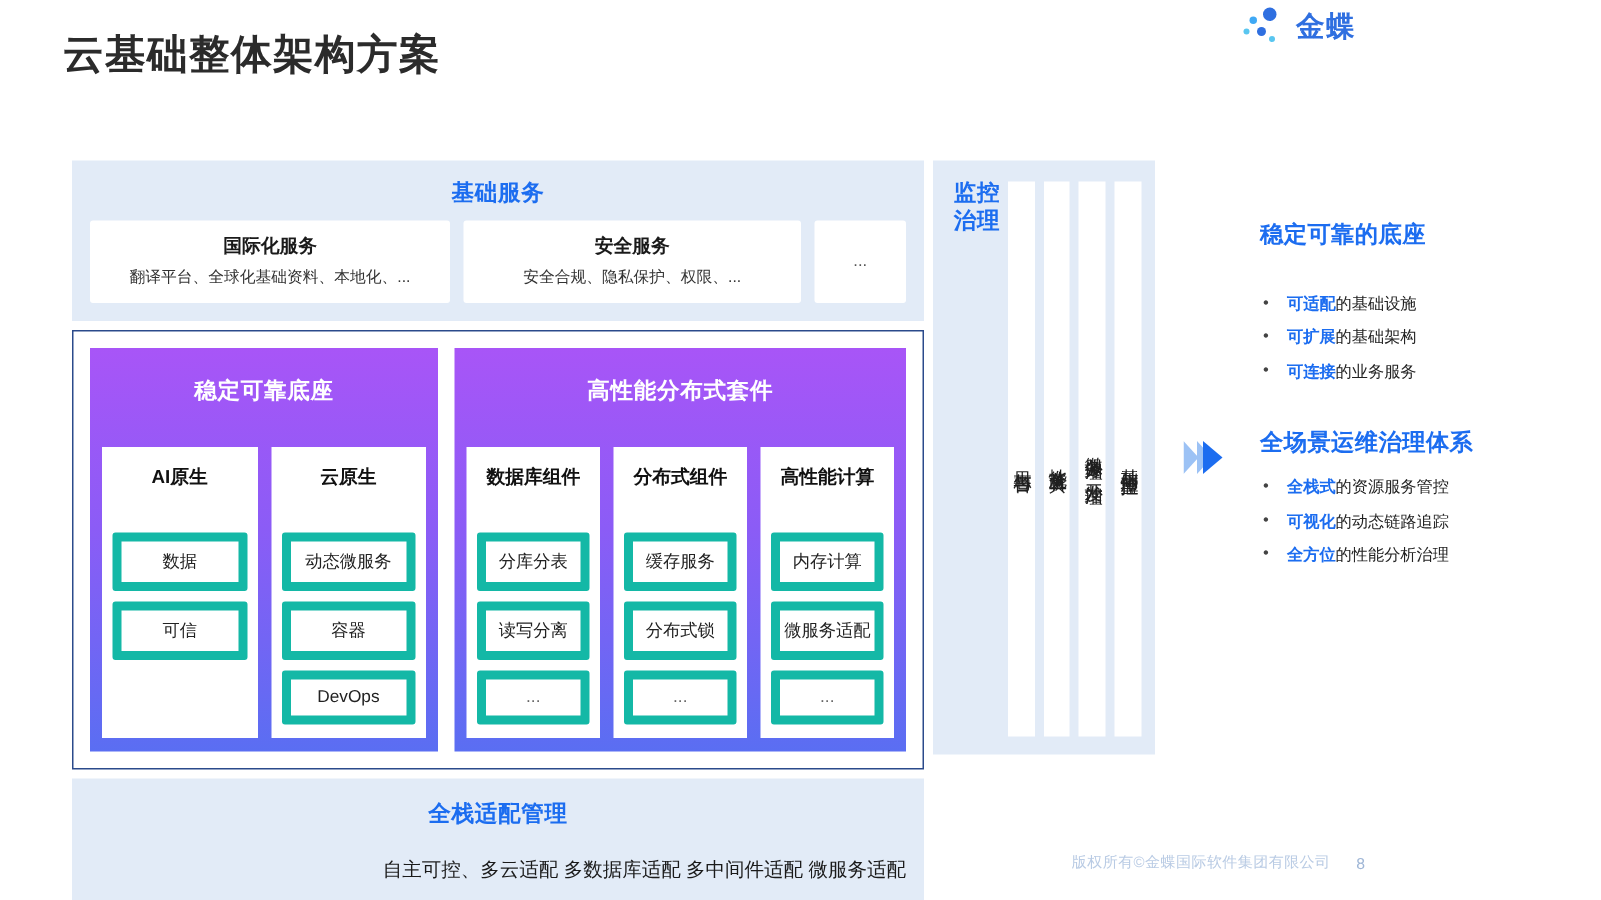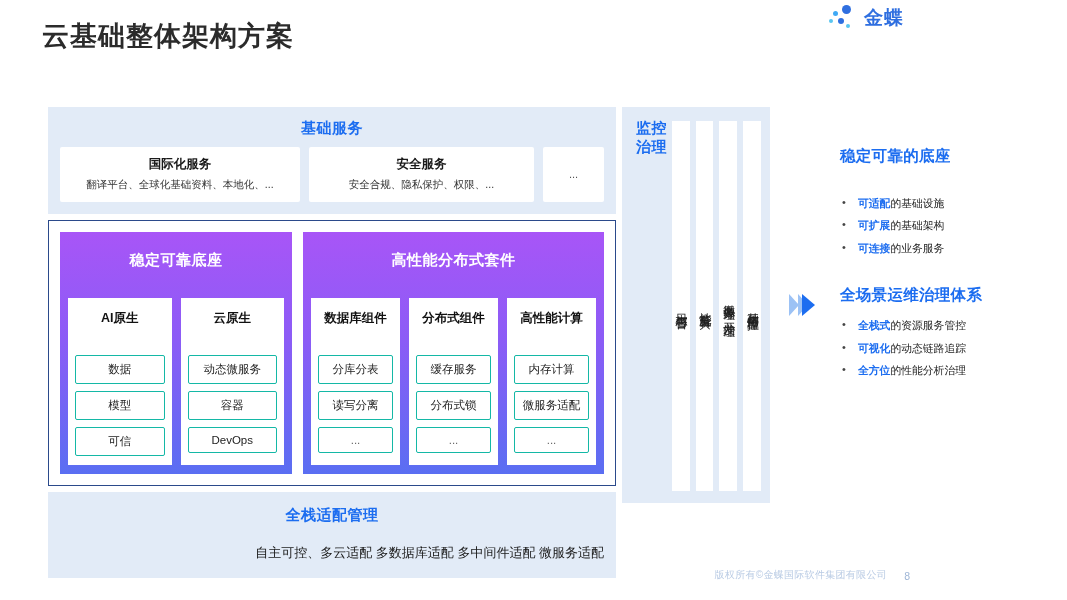--- a/index.html
+++ b/index.html
@@ -67,21 +67,21 @@
   .col-row { display: flex; gap: 9px; flex: 1 1 auto; }
   .col-card {
     background: #ffffff; flex: 1 1 0; padding: 9px 7px 9px 7px;
     display: flex; flex-direction: column; margin-top: 12px;
   }
   .col-title {
     text-align: center; font-size: 12.5px; font-weight: bold; color: #111;
     padding: 3px 0 28px 0;
   }
   .chip {
-    border: 1px solid #14b8a6; background: #fff; border-radius: 2px;
+    border: 6px solid #14b8a6; background: #fff; border-radius: 2px;
     text-align: center; font-size: 11.5px; color: #222;
     padding: 6px 2px; margin-bottom: 7px;
   }
   .chip:last-child { margin-bottom: 0; }
   .chip.dots { color: #666; }
 
   .panel-bottom { margin-top: 6px; padding: 10px 12px 16px 12px; }
   .bottom-line { text-align: right; font-size: 13px; color: #1a1a1a; padding-top: 10px; }
 
   
@@ -166,21 +166,20 @@
     </div>
 
     <div class="core-wrap">
 
       <div class="grad-box left">
         <div class="grad-title">稳定可靠底座</div>
         <div class="col-row">
           <div class="col-card">
             <div class="col-title">AI原生</div>
             <div class="chip">数据</div>
-            <div class="chip">模型</div>
             <div class="chip">可信</div>
           </div>
           <div class="col-card">
             <div class="col-title">云原生</div>
             <div class="chip">动态微服务</div>
             <div class="chip">容器</div>
             <div class="chip">DevOps</div>
           </div>
         </div>
       </div>

